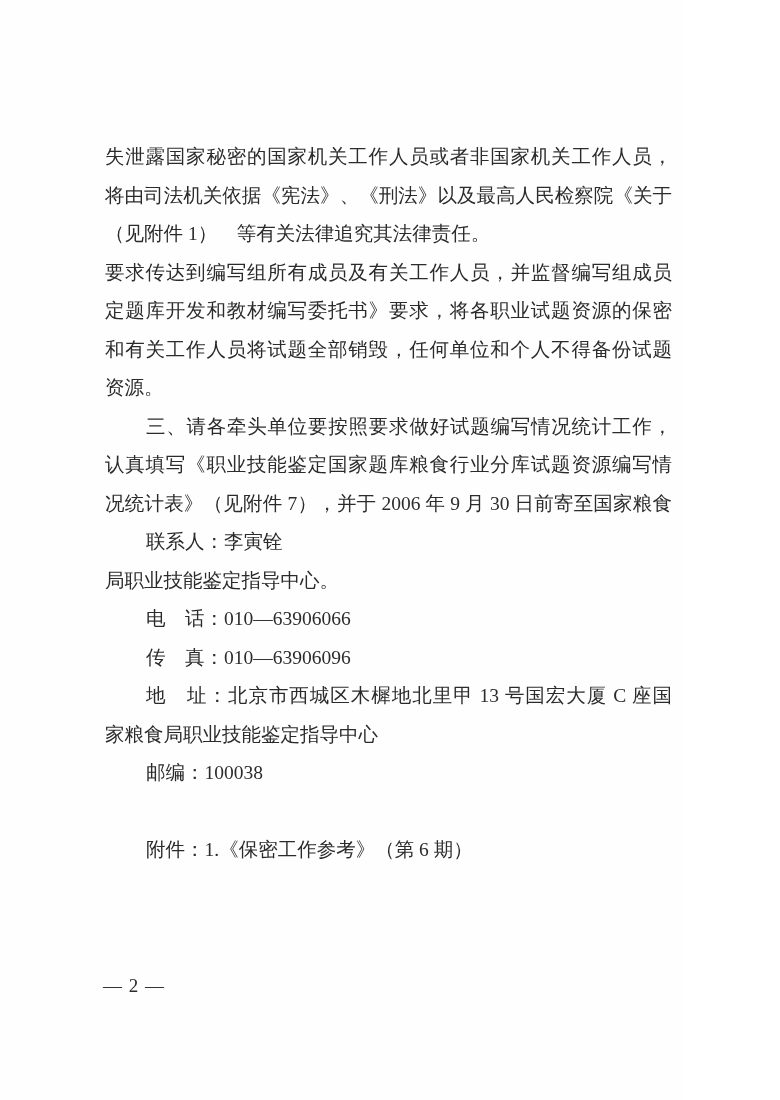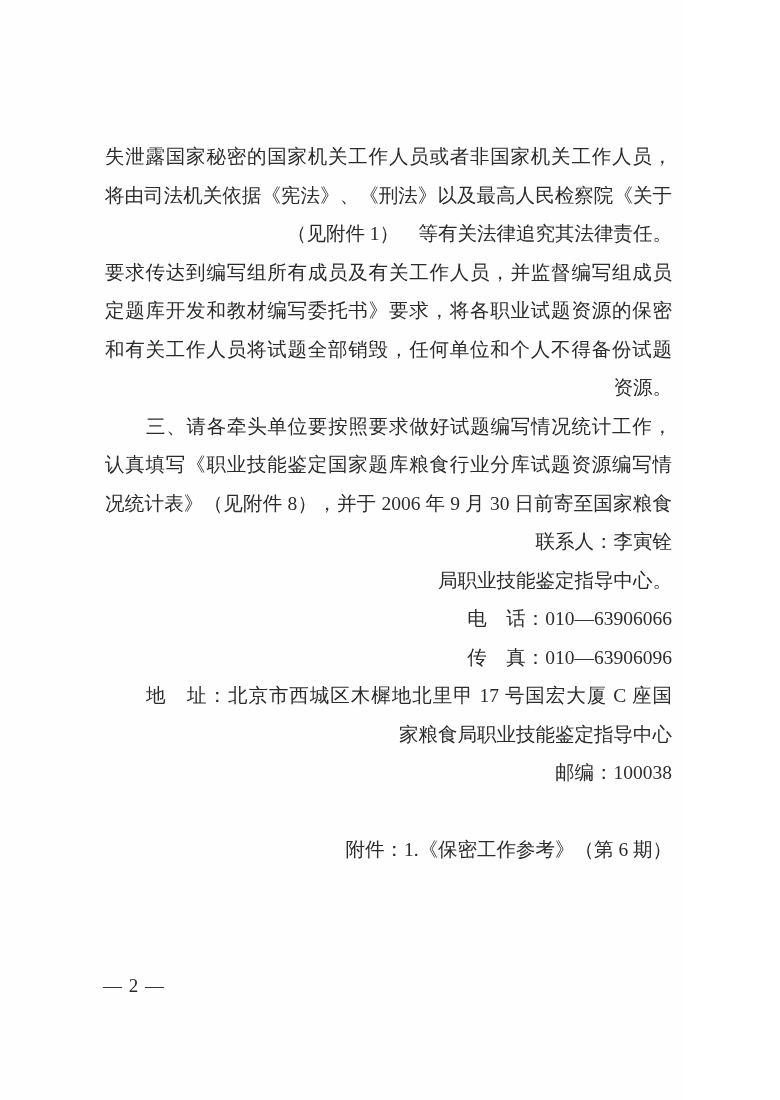--- a/index.html
+++ b/index.html
@@ -27,21 +27,20 @@
     top: 138px;
     width: 567px;
   }
   .line {
     height: 38.5px;
     line-height: 38.5px;
     font-size: 19.5px;
     color: #2b2b2b;
     white-space: normal;
     overflow: visible;
-    text-align: right;
   }
   .j {
     text-align: justify;
     text-align-last: justify;
   }
   .indent {
     text-indent: 41px;
   }
   .blank {
     height: 38.5px;
@@ -63,25 +62,25 @@
   <div class="textblock">
     <div class="line j">失泄露国家秘密的国家机关工作人员或者非国家机关工作人员，</div>
     <div class="line j">将由司法机关依据《宪法》、《刑法》以及最高人民检察院《关于</div>
     <div class="line">（见附件 1）　等有关法律追究其法律责任。</div>
     <div class="line j">要求传达到编写组所有成员及有关工作人员，并监督编写组成员</div>
     <div class="line j">定题库开发和教材编写委托书》要求，将各职业试题资源的保密</div>
     <div class="line j">和有关工作人员将试题全部销毁，任何单位和个人不得备份试题</div>
     <div class="line">资源。</div>
     <div class="line j indent">三、请各牵头单位要按照要求做好试题编写情况统计工作，</div>
     <div class="line j">认真填写《职业技能鉴定国家题库粮食行业分库试题资源编写情</div>
-    <div class="line j">况统计表》（见附件 8），并于 2006 年 9 月 30 日前寄至国家粮食</div>
+    <div class="line j">况统计表》（见附件 7），并于 2006 年 9 月 30 日前寄至国家粮食</div>
     <div class="line indent">联系人：李寅铨</div>
     <div class="line">局职业技能鉴定指导中心。</div>
     <div class="line indent">电　话：010—63906066</div>
     <div class="line indent">传　真：010—63906096</div>
-    <div class="line j indent">地　址：北京市西城区木樨地北里甲 17 号国宏大厦 C 座国</div>
+    <div class="line j indent">地　址：北京市西城区木樨地北里甲 13 号国宏大厦 C 座国</div>
     <div class="line">家粮食局职业技能鉴定指导中心</div>
     <div class="line indent">邮编：100038</div>
     <div class="line blank"></div>
     <div class="line indent">附件：1.《保密工作参考》（第 6 期）</div>
   </div>
   <div class="page-number">— 2 —</div>
 </div>
 
 </body></html>

